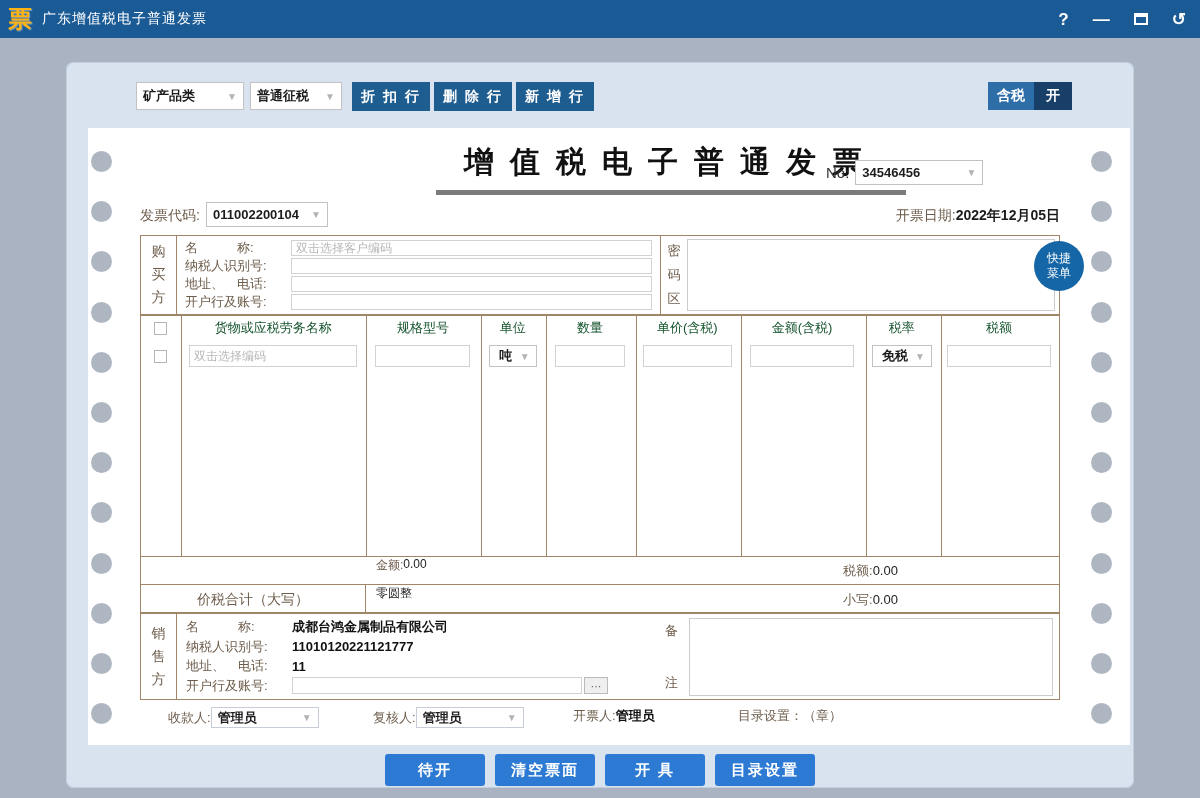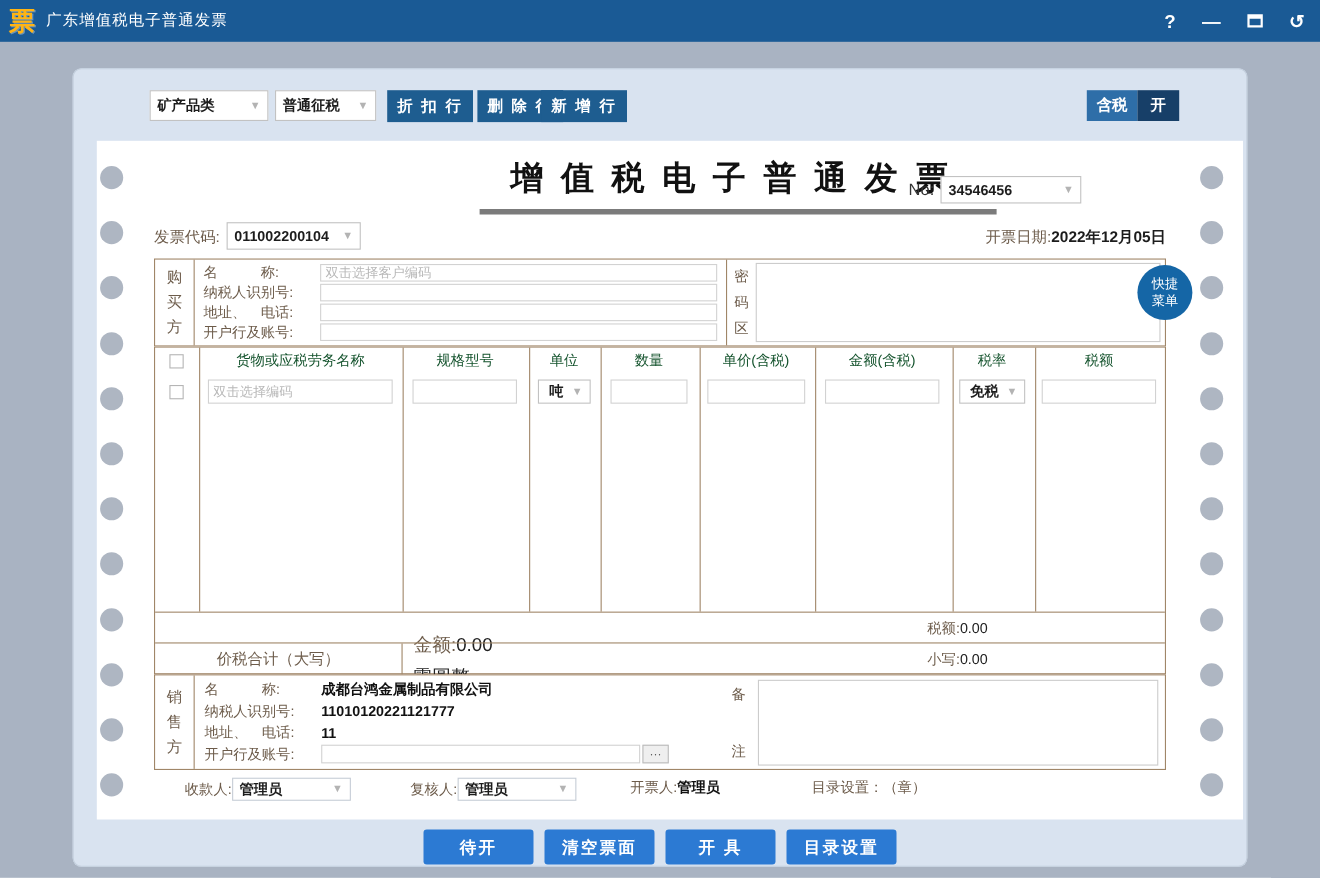--- a/index.html
+++ b/index.html
@@ -18,21 +18,21 @@
   .panel { position:absolute; left:66px; top:62px; width:1068px; height:726px; background:#d9e3f0; border-radius:8px; box-shadow:0 0 0 1px #c3cfdd inset; }
 
   
   .toolbar { position:absolute; left:0; top:0; width:100%; height:64px; }
   .combo { background:#fff; border:1px solid #c2c2c2; display:flex; align-items:center; padding:0 6px; font-size:13px; color:#222; position:relative; }
   .combo .val { flex:1; font-weight:700; color:#1c1c1c; white-space:nowrap; overflow:hidden; }
   .caret { color:#b3b3b3; font-size:10px; margin-left:4px; }
   .tb-sel1 { position:absolute; left:70px; top:20px; width:108px; height:28px;justify-content:center; }
   .tb-sel2 { position:absolute; left:184px; top:20px; width:92px; height:28px; }
   .tb-btn { position:absolute; top:20px; width:78px; height:29px; background:#1e5d90; color:#fff; font-size:14px; font-weight:700; border:none; letter-spacing:2px; display:flex; align-items:center; justify-content:center; cursor:pointer; }
-  .tb-btn1 { left:286px; } .tb-btn2 { left:368px; } .tb-btn3 { left:426px; }
+  .tb-btn1 { left:286px; } .tb-btn2 { left:368px; } .tb-btn3 { left:450px; }
   .toggle { position:absolute; right:62px; top:20px; height:28px; display:flex; cursor:pointer;border-radius:13px; }
   .toggle .t-left { background:#2e6ea8; color:#fff; font-size:14px; font-weight:700; padding:0 9px; display:flex; align-items:center; }
   .toggle .t-right { background:#173f68; color:#fff; font-size:14px; font-weight:700; padding:0 12px; display:flex; align-items:center; }
 
   
   .paper { position:absolute; left:22px; top:66px; width:1042px; height:617px; background:#fff; }
   .dotcol { position:absolute; top:0; width:21px; height:100%; }
   .dots-left { left:3px; } .dots-right { left:1003px; }
   .dot { position:absolute; left:0; width:21px; height:21px; border-radius:50%; background:#aeb6c2; }
 
@@ -70,21 +70,21 @@
   .irow { position:absolute; left:0; top:26px; width:918px; height:28px; display:flex; align-items:center; }
   .cbcell { display:flex; align-items:center; justify-content:center; }
   .cb { width:13px; height:13px; border:1px solid #b5b5b5; background:#fff; display:inline-block; cursor:pointer; }
   .cell-input { height:22px; border:1px solid #d2d2d2; font-size:12px; padding:0 4px; color:#333; width:100%; font-family:"Liberation Sans", sans-serif; }
   .cell-input::placeholder { color:#b8b8b8; }
   .mini-combo { height:22px; font-size:13px; }
   .mini-combo .val { text-align:center; }
   .total-row { position:absolute; left:0; top:240px; width:918px; height:28px; border-top:1px solid #a08668; }
   .words-row { position:absolute; left:0; top:268px; width:918px; height:30px; border-top:1px solid #a08668; }
   .tr-label { position:absolute; left:0; top:0; width:225px; height:100%; border-right:1px solid #a08668; display:flex; align-items:center; justify-content:center; font-size:14px; color:#6d5c4b; letter-spacing:6px; }
-  .tr-amount { position:absolute; left:235px; top:16px; height:100%; display:flex; align-items:center; font-size:17px; }
+  .tr-amount { position:absolute; left:235px; top:0; height:100%; display:flex; align-items:flex-start; font-size:12px; }
   .tr-tax { position:absolute; left:702px; top:0; height:100%; display:flex; align-items:center; font-size:13px; }
   .tl { color:#6d5c4b; } .tv { color:#222; }
 
   
   .seller-box { top:485px; height:87px; }
   .seller-main { position:absolute; left:37px; top:0; width:500px; height:100%; padding:4px 0 4px 8px; display:flex; flex-direction:column; justify-content:space-between; }
   .sval { font-size:13px; color:#111; font-weight:700; }
   .bank-input { width:290px; height:17px; border:1px solid #d2d2d2; font-size:12px; padding:0 4px; font-family:"Liberation Sans", sans-serif; }
   .browse-btn { width:24px; height:17px; margin-left:2px; background:#efefef; border:1px solid #bbb; font-size:11px; color:#555; line-height:14px; cursor:pointer; }
   .seller-side { position:absolute; left:0; top:0; width:36px; height:100%; border-right:1px solid #a08668; display:flex; flex-direction:column; align-items:center; justify-content:center; gap:5px; color:#6d5c4b; font-size:14px; }

